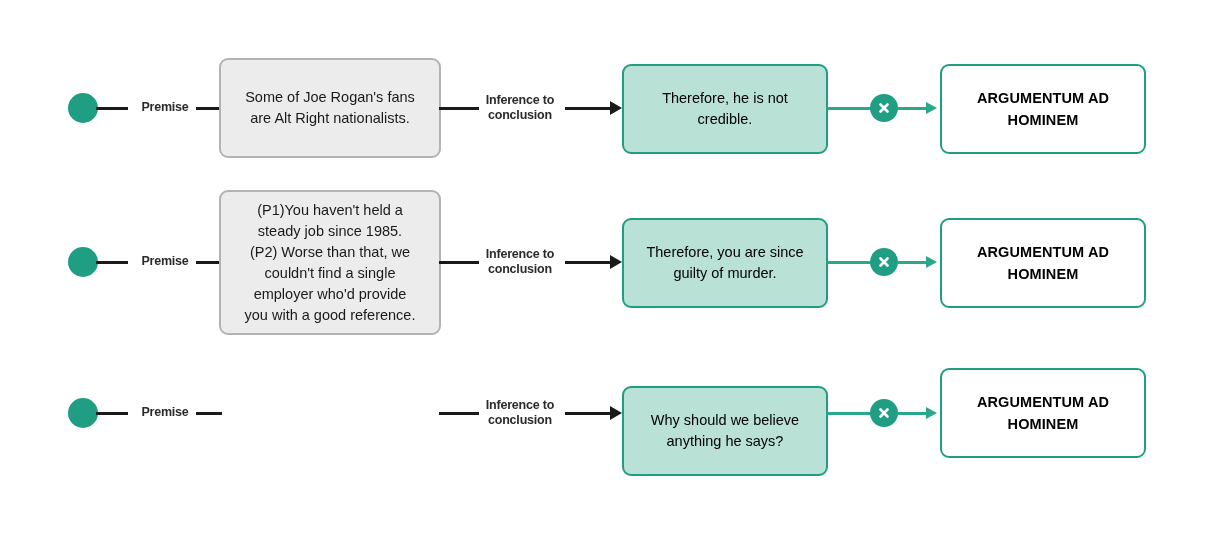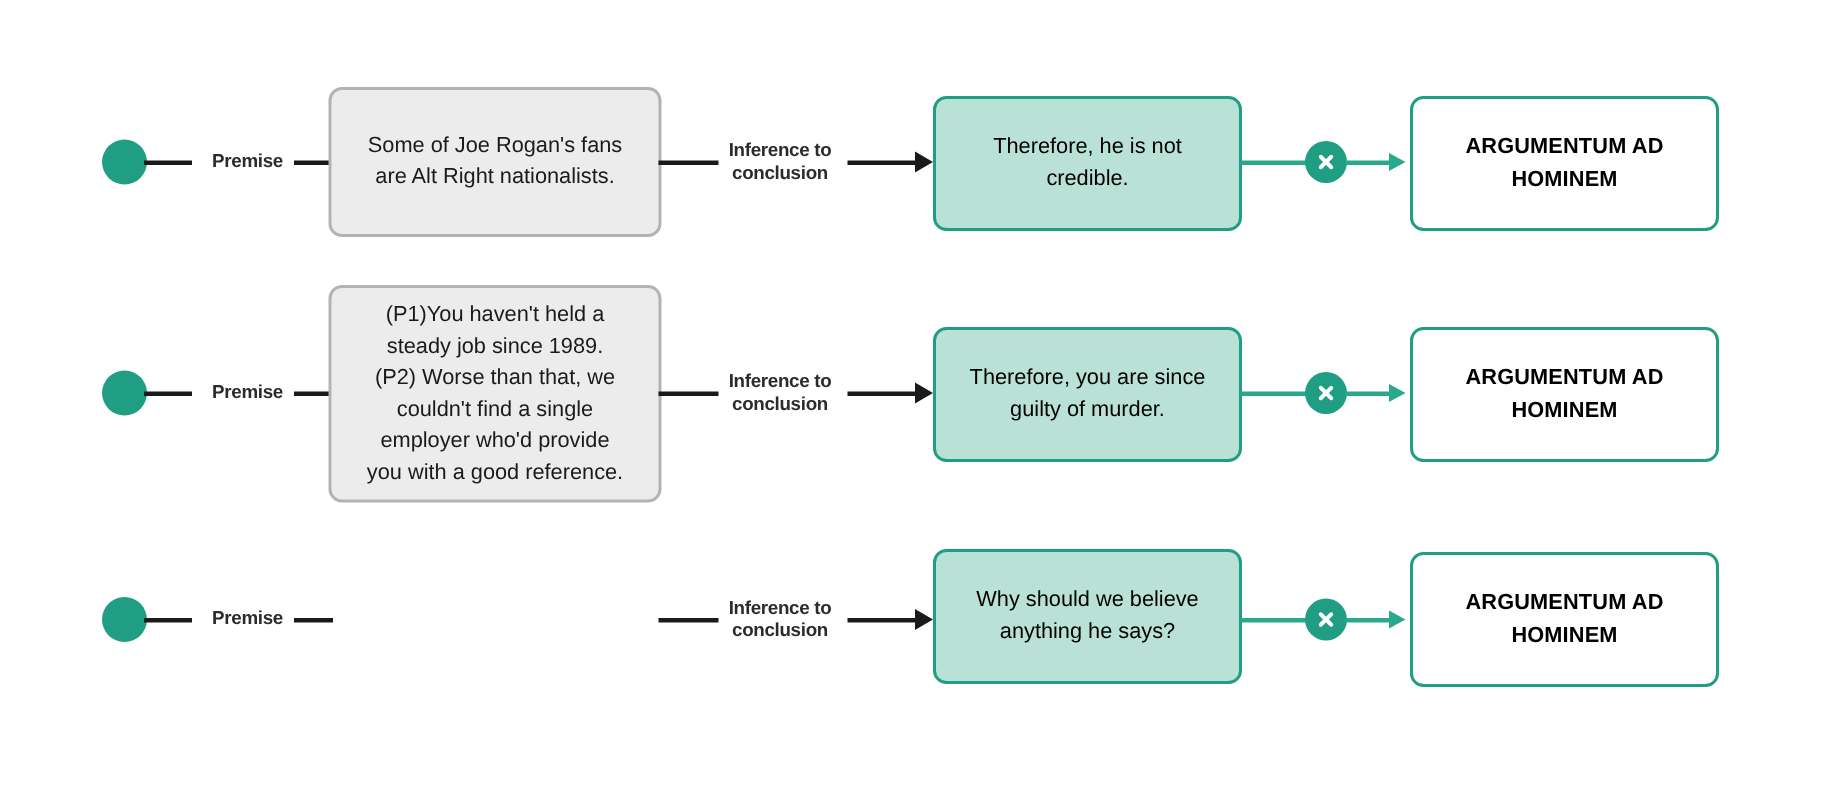--- a/index.html
+++ b/index.html
@@ -230,21 +230,21 @@
 
   <div class="row row-2">
     <div class="start-node" style="top:57px"></div>
 
     <div class="line-black premise-line-a" style="top:71px"></div>
     <div class="edge-label label-premise" style="top:64px">Premise</div>
     <div class="line-black premise-line-b" style="top:71px"></div>
 
     <div class="premise-box">
       <div class="txt">(P1)You haven't held a
-steady job since 1989.
+steady job since 1985.
 (P2) Worse than that, we
 couldn't find a single
 employer who'd provide
 you with a good reference.</div>
     </div>
 
     <div class="line-black infer-line-a" style="top:71px"></div>
     <div class="edge-label label-inference" style="top:57px">Inference to
 conclusion</div>
     <div class="line-black infer-line-b" style="top:71px"></div>
@@ -277,21 +277,21 @@
     <div class="edge-label label-premise" style="top:42px">Premise</div>
     <div class="line-black premise-line-b" style="top:49px"></div>
 
 
     <div class="line-black infer-line-a" style="top:49px"></div>
     <div class="edge-label label-inference" style="top:35px">Inference to
 conclusion</div>
     <div class="line-black infer-line-b" style="top:49px"></div>
     <div class="arrow-black" style="top:43px"></div>
 
-    <div class="conclusion-box" style="top:3px">
+    <div class="conclusion-box" style="top:23px">
       <div class="txt">Why should we believe
 anything he says?</div>
     </div>
 
     <div class="line-teal teal-line-a" style="top:49px"></div>
     <div class="x-badge" style="top:36px">
       <svg width="14" height="14" viewBox="0 0 14 14" aria-hidden="true">
         <path d="M3.5 3.5 L10.5 10.5 M10.5 3.5 L3.5 10.5" stroke="#ffffff" stroke-width="2.6" stroke-linecap="round"></path>
       </svg>
     </div>

